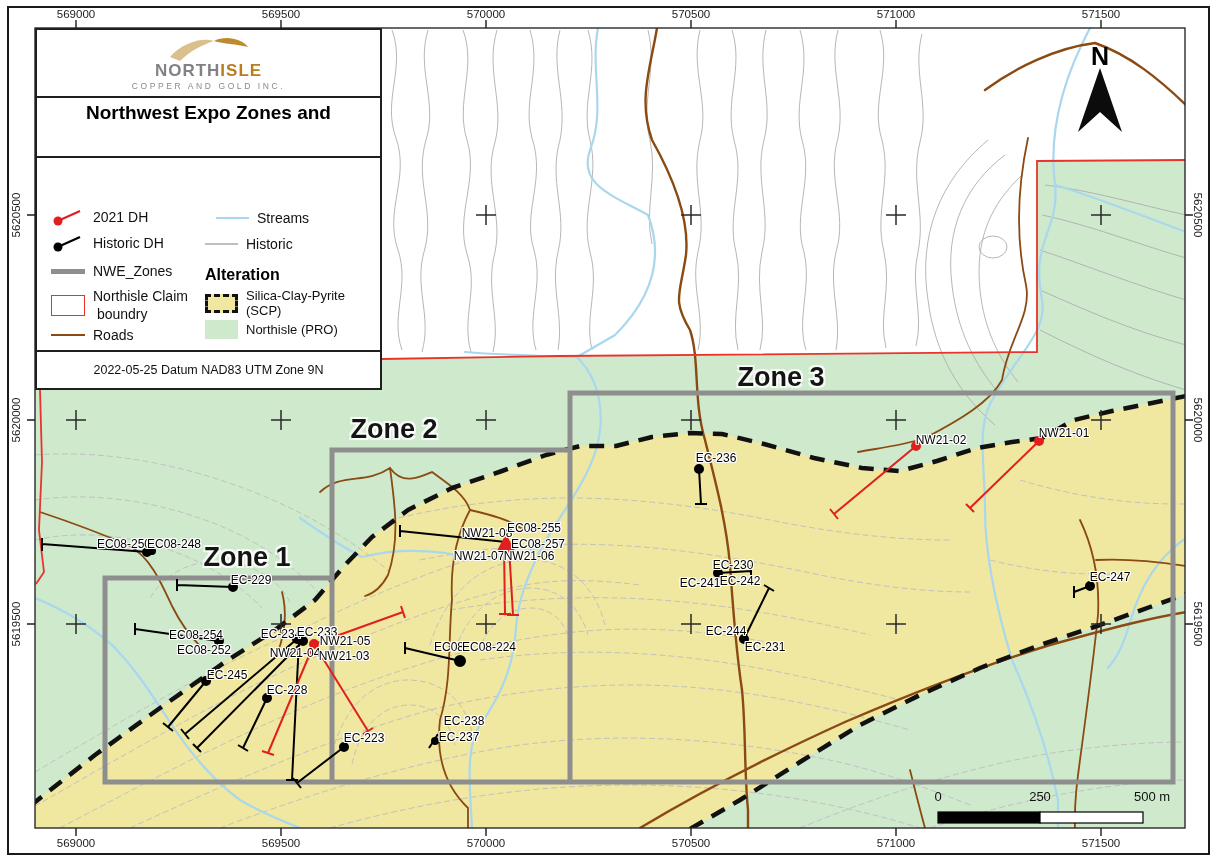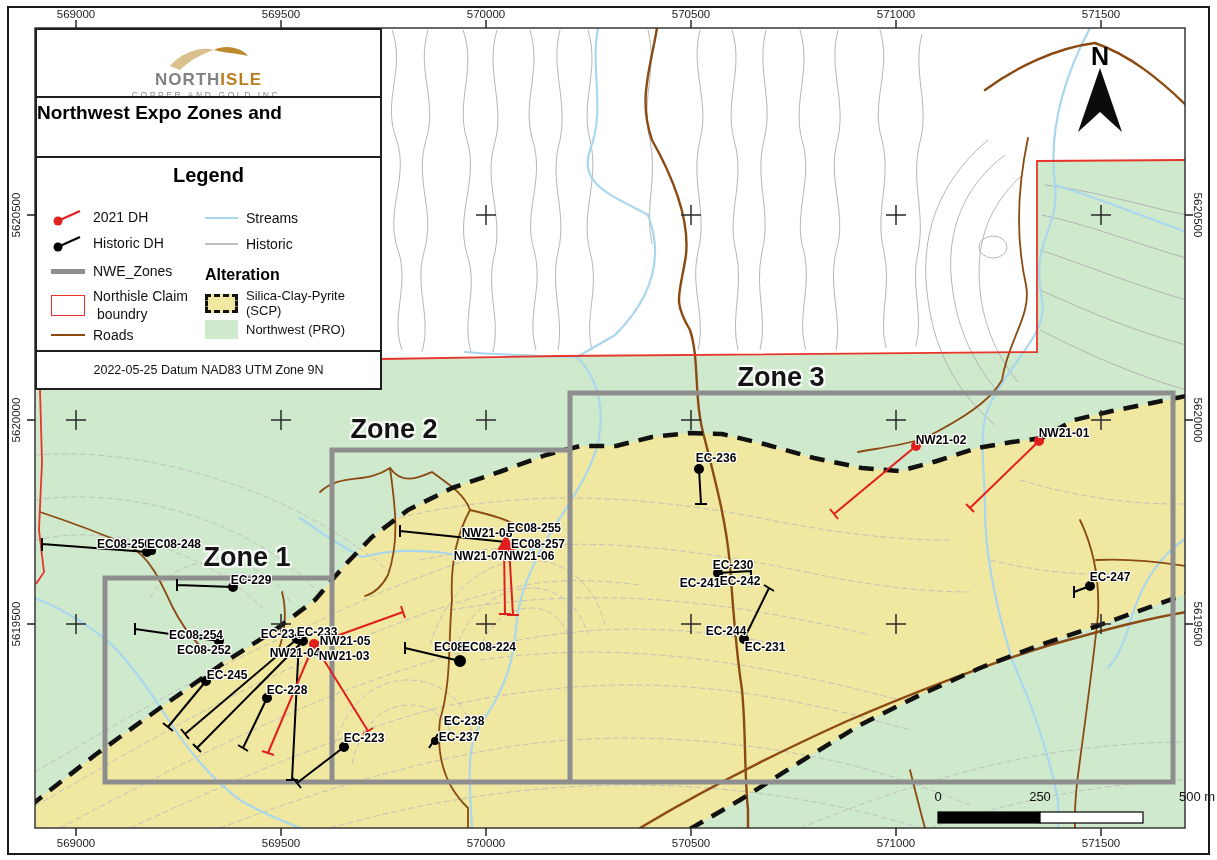--- a/index.html
+++ b/index.html
@@ -2,21 +2,21 @@
 <html><head>
 <meta charset="utf-8">
 <style>
   html,body{margin:0;padding:0;background:#ffffff;}
   #page{position:relative;width:1217px;height:860px;background:#ffffff;
         font-family:"Liberation Sans",sans-serif;overflow:hidden;}
   #outer-border{position:absolute;left:7px;top:6px;width:1199px;height:845px;
         border:2px solid #1a1a1a;pointer-events:none;z-index:40;}
   svg.map-svg{position:absolute;left:0;top:0;z-index:1;}
 
-  .dh{position:absolute;transform:translate(-50%,-50%);font-size:12px;font-weight:700;
+  .dh{position:absolute;transform:translate(-50%,-50%);font-size:12px;font-weight:400;
       color:#000;white-space:nowrap;z-index:10;
       text-shadow:-1px -1px 0 #fff,1px -1px 0 #fff,-1px 1px 0 #fff,1px 1px 0 #fff,
                   0 -1px 0 #fff,0 1px 0 #fff,-1px 0 0 #fff,1px 0 0 #fff;}
   .zone{position:absolute;transform:translate(-50%,-50%);font-size:27px;font-weight:bold;
       color:#141414;white-space:nowrap;z-index:9;
       text-shadow:-2px -2px 0 rgba(255,255,255,.75),2px -2px 0 rgba(255,255,255,.75),
                   -2px 2px 0 rgba(255,255,255,.75),2px 2px 0 rgba(255,255,255,.75);}
   .gx,.gy{position:absolute;transform:translate(-50%,-50%);font-size:11.5px;color:#1c1c1c;
       white-space:nowrap;z-index:5;}
   .gy-l{transform:translate(-50%,-50%) rotate(-90deg);}
@@ -27,25 +27,25 @@
       color:#000;z-index:10;}
 
   
   #legend-box{position:absolute;left:35px;top:28px;width:347px;height:324px;background:#fff;
       border:2px solid #1f1f1f;box-sizing:border-box;z-index:20;}
   #datum-box{position:absolute;left:35px;top:350px;width:347px;height:40px;background:#fff;
       border:2px solid #1f1f1f;box-sizing:border-box;z-index:20;
       display:flex;align-items:center;justify-content:center;font-size:12.5px;color:#111;}
   .lg-divider{position:absolute;left:0;width:100%;height:0;border-top:2px solid #1f1f1f;}
   #logo-sec{position:absolute;left:0;top:0;width:100%;height:66px;display:flex;
-      flex-direction:column;align-items:center;justify-content:center;margin-top:9px;}
+      flex-direction:column;align-items:center;justify-content:center;}
   #logo-name{font-size:17px;font-weight:bold;letter-spacing:1px;line-height:1;margin-top:1px;}
   #logo-name .g1{color:#808285;} #logo-name .g2{color:#b87d1e;}
   #logo-sub{font-size:8.5px;color:#8a8a8d;letter-spacing:2.6px;margin-top:2px;}
-  #title-sec{position:absolute;left:0;top:70px;width:100%;
+  #title-sec{position:absolute;left:0;top:70px;width:100%;text-align:center;
       font-size:19px;font-weight:bold;color:#000;line-height:1.35;}
   #legend-head{position:absolute;left:0;top:134px;width:100%;text-align:center;
       font-size:20px;font-weight:bold;color:#000;}
   .lg-item{position:absolute;display:flex;align-items:center;gap:8px;font-size:14px;color:#111;}
   .lg-item .sym{flex:0 0 auto;}
   .lg-two{line-height:1.25;}
   #alt-head{position:absolute;left:168px;top:236px;width:170px;text-align:left;
       font-size:16px;font-weight:bold;color:#000;}
   .sw{box-sizing:border-box;display:inline-block;}
 </style>
@@ -283,37 +283,36 @@
   <span class="dh" style="left:740px;top:581px">EC-242</span>
   <span class="dh" style="left:726px;top:631px">EC-244</span>
   <span class="dh" style="left:765px;top:647px">EC-231</span>
   <span class="dh" style="left:941px;top:440px">NW21-02</span>
   <span class="dh" style="left:1064px;top:433px">NW21-01</span>
   <span class="dh" style="left:1110px;top:577px">EC-247</span>
 
   <span class="north-n" style="left:1100px;top:56px">N</span>
   <span class="scl" style="left:938px;top:796px">0</span>
   <span class="scl" style="left:1040px;top:796px">250</span>
-  <span class="scl" style="left:1197px;top:796px">500 m</span>
+  <span class="scl" style="left:1152px;top:796px">500 m</span>
 
   <div id="legend-box">
     <div id="logo-sec">
       <svg width="82" height="26" viewBox="0 0 82 26">
         <path d="M2,22 C14,8 34,2 46,6 C34,10 22,16 12,26 Z" fill="#d9c08e"></path>
         <path d="M46,6 C58,0 74,4 80,12 C68,9 56,9 46,6 Z" fill="#bd8a2e"></path>
       </svg>
       <div id="logo-name"><span class="g1">NORTH</span><span class="g2">ISLE</span></div>
       <div id="logo-sub">COPPER AND GOLD INC.</div>
     </div>
     <div class="lg-divider" style="top:66px"></div>
     <div id="title-sec">
       <div>Northwest Expo Zones and</div>
     </div>
     <div class="lg-divider" style="top:126px"></div>
-    <div id="legend-head">Legend</div>
 
     <div class="lg-item" style="left:14px;top:177px">
       <svg class="sym" width="34" height="20">
         <line x1="9" y1="13" x2="29" y2="4" stroke="#e01f1f" stroke-width="2.2"></line>
         <circle cx="7" cy="14" r="4.5" fill="#e01f1f"></circle>
       </svg>
       <span>2021 DH</span>
     </div>
     <div class="lg-item" style="left:14px;top:203px">
       <svg class="sym" width="34" height="20">
@@ -328,35 +327,35 @@
     </div>
     <div class="lg-item" style="left:14px;top:258px">
       <span class="sw sym" style="width:34px;height:21px;border:1.5px solid #e8352b;background:#fff"></span>
       <span class="lg-two"><span>Northisle Claim</span><br>&nbsp;<span>boundry</span></span>
     </div>
     <div class="lg-item" style="left:14px;top:297px">
       <span class="sw sym" style="width:34px;height:2px;background:#8a4a12"></span>
       <span>Roads</span>
     </div>
 
-    <div class="lg-item" style="left:168px;top:180px">
+    <div class="lg-item" style="left:179px;top:180px">
       <span class="sw sym" style="width:33px;height:2px;background:#a9d7ee"></span>
       <span>Streams</span>
     </div>
     <div class="lg-item" style="left:168px;top:206px">
       <span class="sw sym" style="width:33px;height:1.5px;background:#c0c0c0"></span>
       <span>Historic</span>
     </div>
     <div id="alt-head">Alteration</div>
     <div class="lg-item" style="left:168px;top:258px;font-size:13px">
       <span class="sw sym" style="width:33px;height:19px;background:#f0e7a0;border:3px dashed #111"></span>
       <span>Silica-Clay-Pyrite (SCP)</span>
     </div>
     <div class="lg-item" style="left:168px;top:290px;font-size:13px">
       <span class="sw sym" style="width:33px;height:19px;background:#cfe9cd"></span>
-      <span>Northwest (PRO)</span>
+      <span>Northisle (PRO)</span>
     </div>
   </div>
 
   <div id="datum-box">
     <span>2022-05-25 Datum NAD83 UTM Zone 9N</span>
   </div>
 </div>
 
 </body></html>

